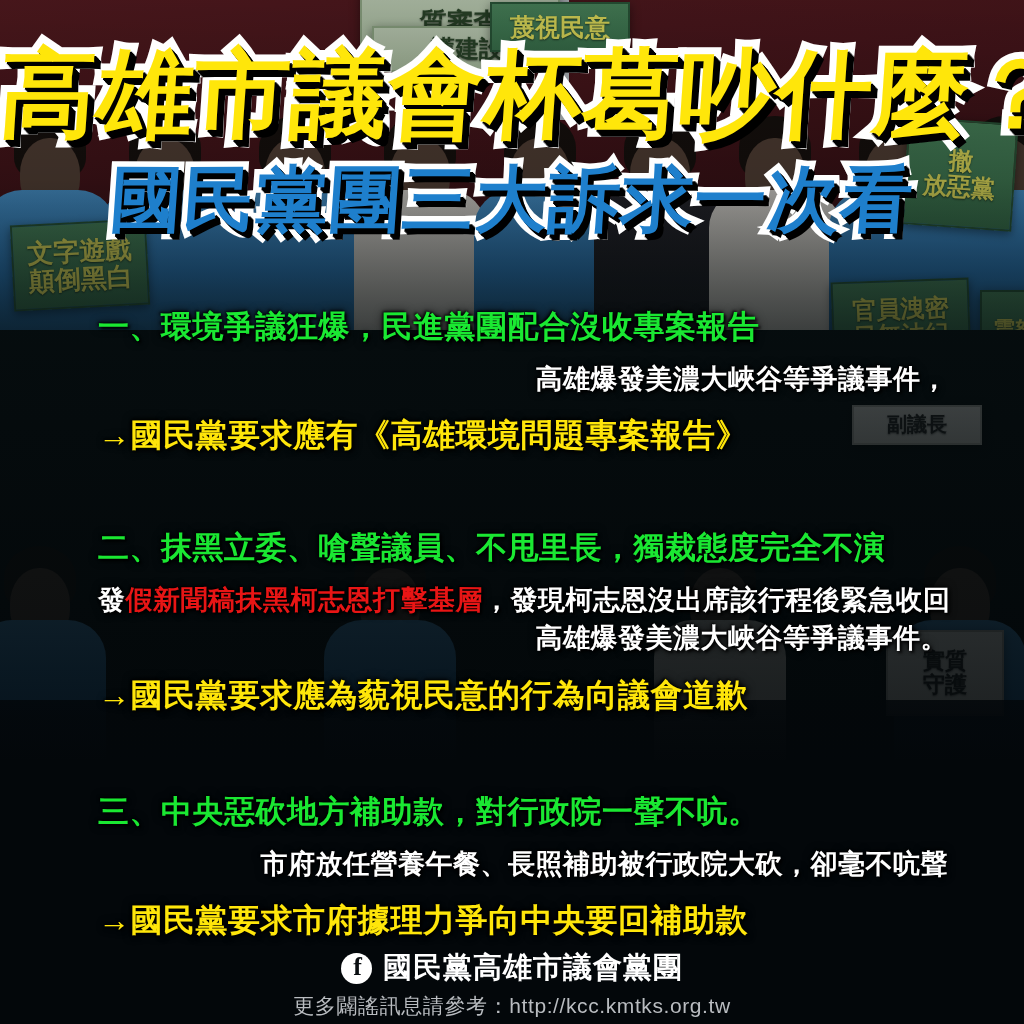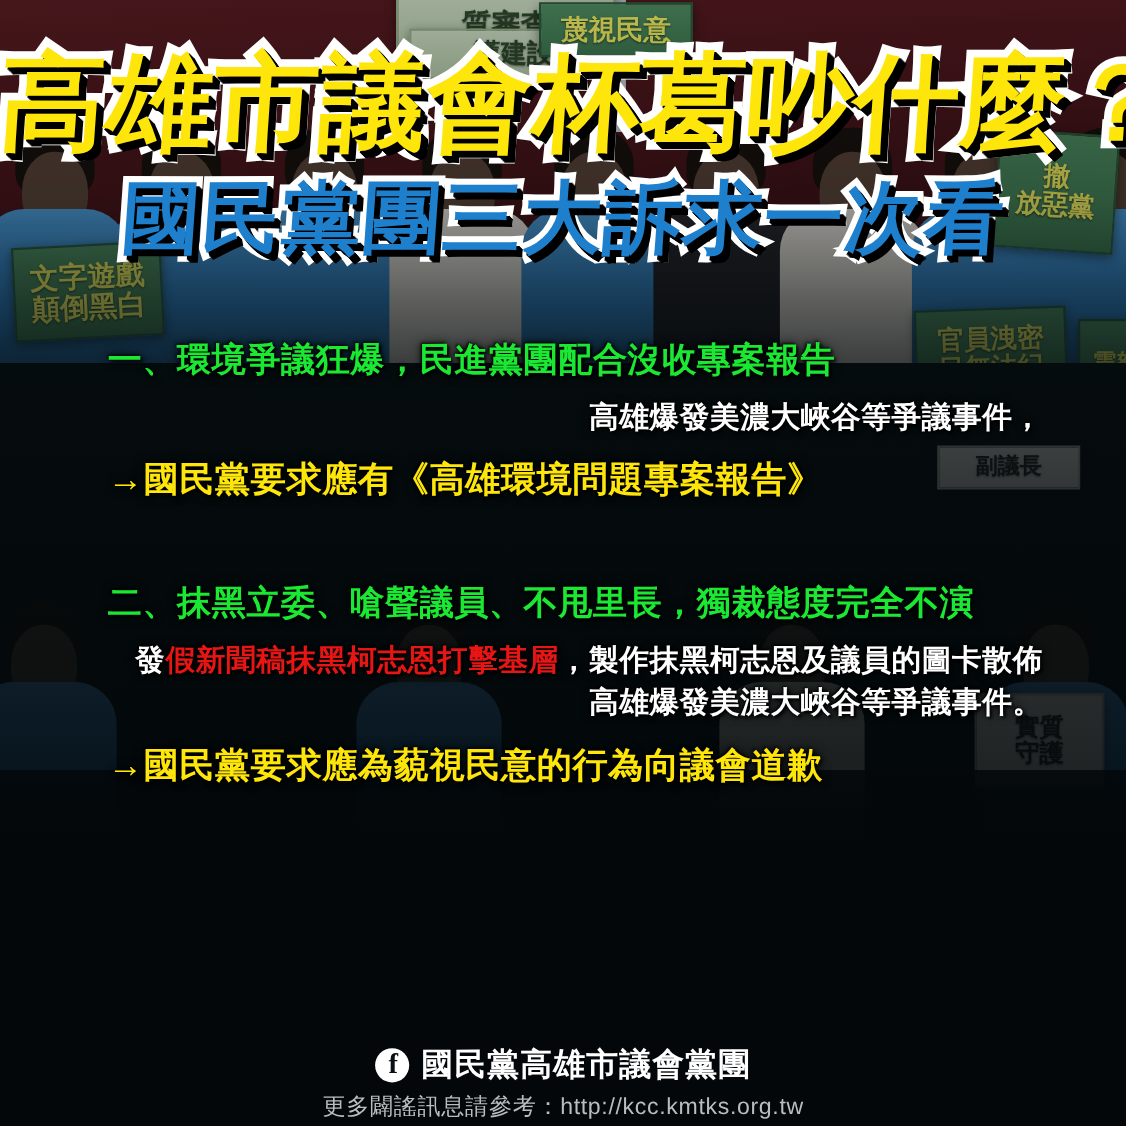--- a/index.html
+++ b/index.html
@@ -323,25 +323,30 @@
     <div class="title title-sub">國民黨團三大訴求一次看</div>
 
     <div class="section" id="sec1">
       <div class="sec-head">一、環境爭議狂爆，民進黨團配合沒收專案報告</div>
       <div class="sec-line">高雄爆發美濃大峽谷等爭議事件，</div>
       <div class="sec-demand">→國民黨要求應有《高雄環境問題專案報告》</div>
     </div>
 
     <div class="section" id="sec2">
       <div class="sec-head">二、抹黑立委、嗆聲議員、不甩里長，獨裁態度完全不演</div>
-      <div class="sec-line"><span>發</span><span class="hl">假新聞稿抹黑柯志恩打擊基層</span><span>，製作抹黑柯志恩及議員的圖卡散佈</span></div>
+      <div class="sec-line"><span>發</span><span class="hl">假新聞稿抹黑柯志恩打擊基層</span><span>，發現柯志恩沒出席該行程後緊急收回</span></div>
       <div class="sec-line">高雄爆發美濃大峽谷等爭議事件。</div>
       <div class="sec-demand">→國民黨要求應為藐視民意的行為向議會道歉</div>
     </div>
 
+    <div class="section" id="sec3">
+      <div class="sec-head">三、中央惡砍地方補助款，對行政院一聲不吭。</div>
+      <div class="sec-line">市府放任營養午餐、長照補助被行政院大砍，卻毫不吭聲</div>
+      <div class="sec-demand">→國民黨要求市府據理力爭向中央要回補助款</div>
+    </div>
 
     <div class="fb-row">
       <span class="fb-icon">
           <span>f</span>
         </span>
       <span class="fb-name">國民黨高雄市議會黨團</span>
     </div>
     <div class="footer-note">更多闢謠訊息請參考：http://kcc.kmtks.org.tw</div>
 
   </div>

